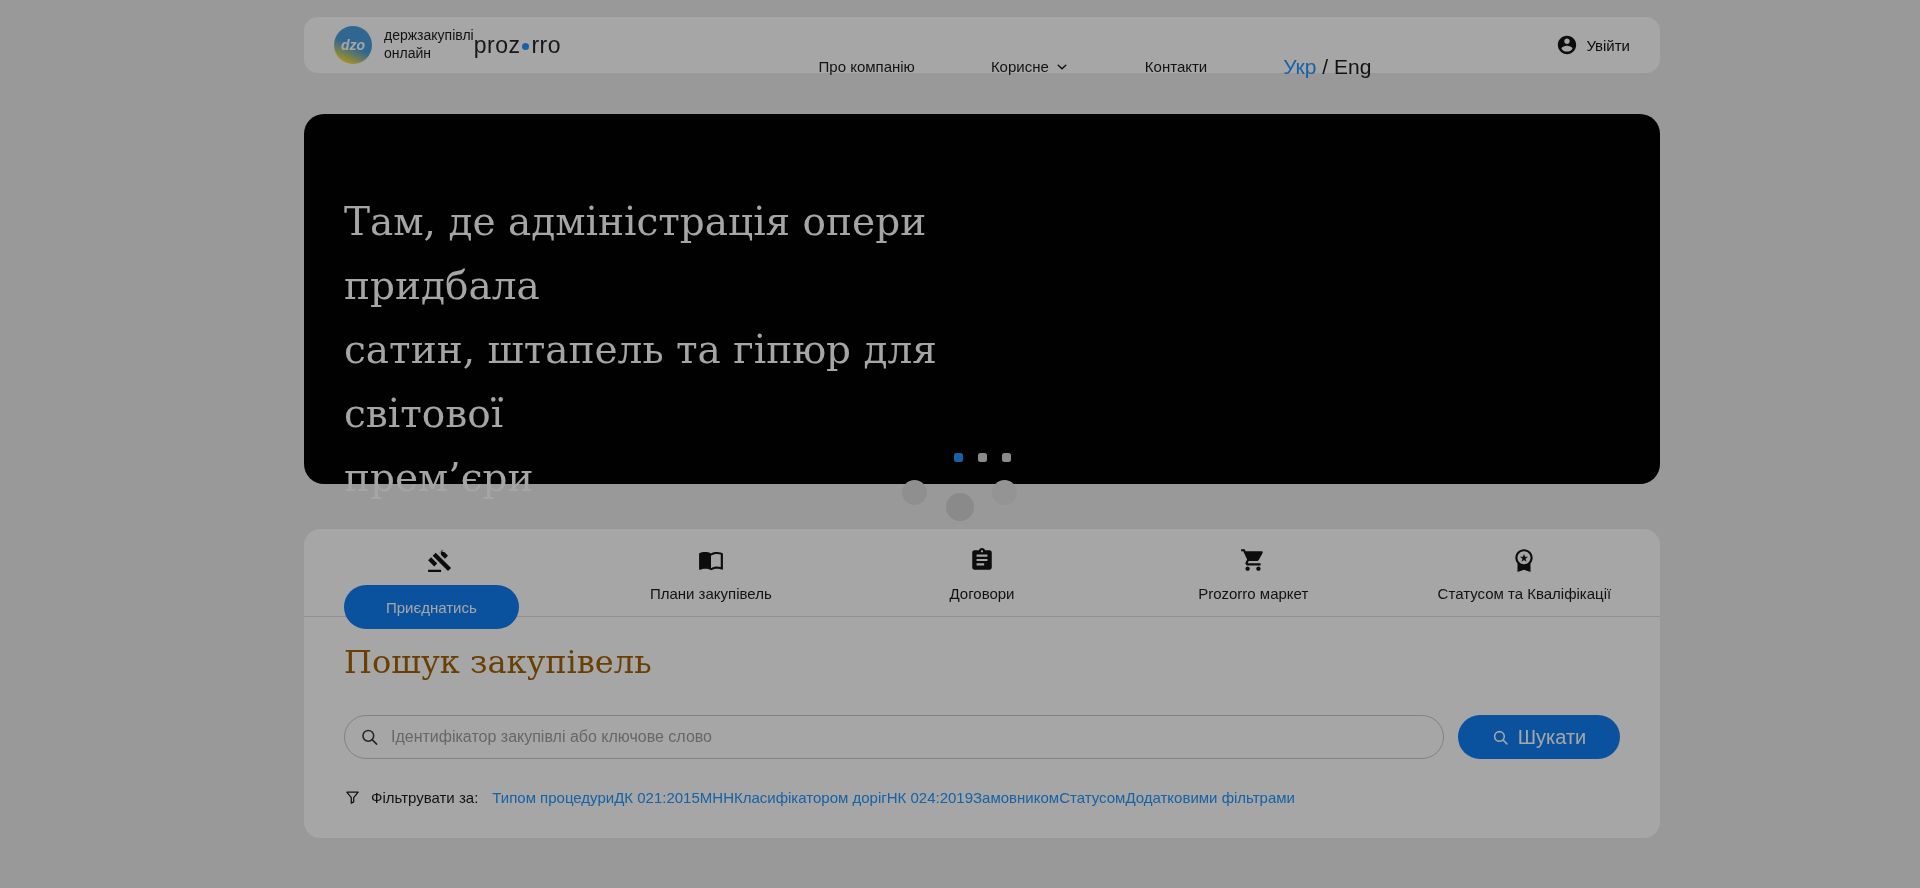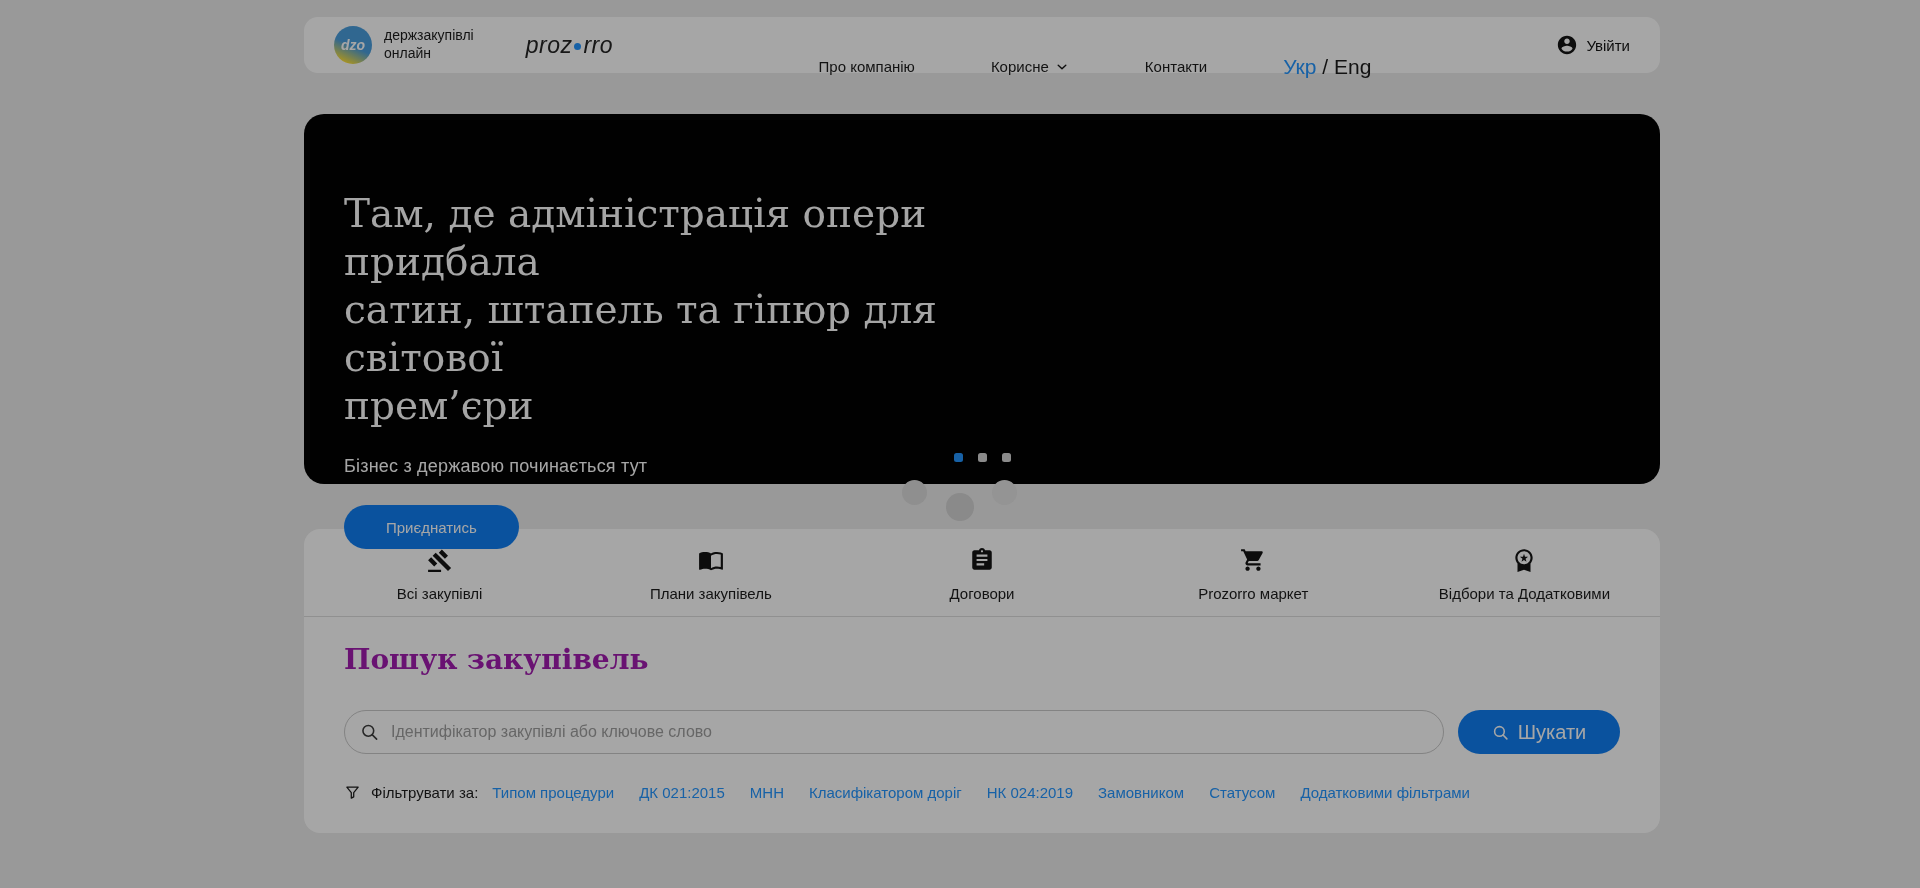--- a/index.html
+++ b/index.html
@@ -9,66 +9,66 @@
 
   
   .navbar { margin-top:17px; height:56px; background:#ffffff; border-radius:14px;
             display:flex; align-items:center; padding:0 30px; }
   .logo-group { display:flex; align-items:center; }
   .dzo-circle { width:38px; height:38px; border-radius:50%;
                 background:linear-gradient(205deg, #4a9ede 52%, #ffe137 88%);
                 display:flex; align-items:center; justify-content:center;
                 color:#ffffff; font-style:italic; font-weight:700; font-size:14px; }
   .logo-caption { margin-left:12px; font-size:14px; line-height:1.28; color:#1d1d1d; }
-  .wordmark { margin-left:52px; font-size:23px; font-weight:500; letter-spacing:0.5px; color:#262626;
-              display:flex; align-items:center;font-style:italic; }
+  .wordmark { font-size:23px; font-weight:500; letter-spacing:0.5px; color:#262626;
+              display:flex; align-items:center; }
   .wordmark .dot { width:7px; height:7px; border-radius:50%; background:#2496ff; margin:2px 2px 0 2px; display:inline-block; }
   .nav-menu { margin-left:auto; display:flex; align-items:center; gap:76px; font-size:15px; color:#1d1d1d;margin-top:43px; }
   .nav-item { display:flex; align-items:center; gap:6px; cursor:pointer; white-space:nowrap; }
   .lang { white-space:nowrap; font-size:21px; color:#1d1d1d; }
   .lang .active { color:#2496ff; }
   .login { margin-left:185px; display:flex; align-items:center; gap:8px; font-size:15px; color:#141414; cursor:pointer; }
   .login svg { display:block; }
 
   
   .hero { margin-top:41px; height:370px; border-radius:20px; background:#030303;
           padding:76px 0 0 40px; position:relative; }
   .hero-title { width:710px; font-family:"DejaVu Serif", serif; font-weight:400;
-                font-size:39px; line-height:48px; color:#fdfdfd; }
+                font-size:39px; line-height:64px; color:#fdfdfd; }
   .hero-subtitle { margin-top:26px; font-size:18px; letter-spacing:.2px; color:#ffffff; }
   .hero-cta { margin-top:28px; display:inline-flex; align-items:center; justify-content:center;
               height:44px; padding:0 42px; border:none; border-radius:22px;
               background:#107ff3; color:#ffffff; font-size:15px; font-family:inherit; cursor:pointer; }
   .carousel-dots { position:absolute; bottom:22px; left:0; right:0;
                    display:flex; justify-content:center; gap:15px; }
   .cdot { width:9px; height:9px; border-radius:2.5px; background:#d6d6d6; cursor:pointer; }
   .cdot.active { background:#2496ff; }
 
   
   .card { margin-top:45px; background:#ffffff; border-radius:16px; padding-bottom:32px; }
   .tabs-row { display:flex; }
   .tab { flex:1; padding:18px 0 14px; display:flex; flex-direction:column; align-items:center; gap:12px;
          font-size:15px; color:#1c1c1c; cursor:pointer; }
   .tab svg { display:block; }
   .tabs-divider { height:1px; background:#dedede; }
   .search-section { padding:26px 40px 0; }
-  .search-title { font-family:"DejaVu Serif", serif; font-weight:700; font-size:28px; color:#a21caf; }
+  .search-title { font-family:"DejaVu Serif", serif; font-weight:400; font-size:32px; color:#a16207; }
   .search-row { margin-top:34px; display:flex; gap:14px;align-items:center; }
   .search-box { position:relative; flex:1; }
   .search-box svg { position:absolute; left:16px; top:50%; transform:translateY(-50%); }
   .search-input { width:100%; height:44px; border:1.5px solid #c9c9c9; border-radius:22px;
                   padding:0 20px 0 46px; font-size:16px; font-family:inherit; color:#141414;
                   background:#ffffff; outline:none; }
   .search-input::placeholder { color:#9e9e9e; }
   .search-btn { width:162px; height:44px; border:none; border-radius:22px; background:#107ff3;
                 color:#ffffff; font-size:20px; font-family:inherit; cursor:pointer;
                 display:flex; align-items:center; justify-content:center; gap:9px; }
   .filter-row { margin-top:30px; display:flex; align-items:center; flex-wrap:nowrap; font-size:15px; }
   .filter-label { display:flex; align-items:center; gap:10px; color:#1d1d1d; margin-right:14px; }
-  .filter-links { display:flex; gap:25px; }
+  .filter-links { display:flex; }
   .filter-links a { color:#2496ff; text-decoration:none; white-space:nowrap; cursor:pointer; }
 
   
   .dim-overlay { position:absolute; inset:0; background:rgba(0,0,0,0.35); z-index:50; }
   .spin-dot { position:absolute; border-radius:50%; background:#8f8f8f; z-index:51; }
   .spin-dot.d1 { left:902px; top:480px; width:25px; height:25px; }
   .spin-dot.d2 { left:946px; top:493px; width:28px; height:28px; background:#8a8a8a; }
   .spin-dot.d3 { left:992px; top:480px; width:25px; height:25px; background:#949494; }
 </style>
 </head>
@@ -164,21 +164,21 @@
           <svg width="26" height="26" viewBox="0 0 24 24">
             <path fill="#141414" d="M7 18c-1.1 0-1.99.9-1.99 2S5.9 22 7 22s2-.9 2-2-.9-2-2-2zM1 2v2h2l3.6 7.59-1.35 2.45c-.16.28-.25.61-.25.96 0 1.1.9 2 2 2h12v-2H7.42c-.14 0-.25-.11-.25-.25l.03-.12.9-1.63h7.45c.75 0 1.41-.41 1.75-1.03l3.58-6.49c.08-.14.12-.31.12-.49 0-.55-.45-1-1-1H5.21l-.94-2H1zm16 16c-1.1 0-1.99.9-1.99 2s.89 2 1.99 2 2-.9 2-2-.9-2-2-2z"></path>
           </svg>
           <span>Prozorro маркет</span>
         </div>
 
         <div class="tab">
           <svg width="26" height="26" viewBox="0 0 24 24">
             <path fill="#141414" d="M9.68 13.69L12 11.93l2.31 1.76-.88-2.85L15.75 9h-2.84L12 6.19 11.09 9H8.25l2.31 1.84-.88 2.85zM20 10c0-4.42-3.58-8-8-8s-8 3.58-8 8c0 2.03.76 3.87 2 5.28V23l6-2 6 2v-7.72c1.24-1.41 2-3.25 2-5.28zm-8-6c3.31 0 6 2.69 6 6s-2.69 6-6 6-6-2.69-6-6 2.69-6 6-6z"></path>
           </svg>
-          <span>Відбори та Додатковими</span>
+          <span>Статусом та Кваліфікації</span>
         </div>
       </div>
 
       <div class="tabs-divider"></div>
 
       <div class="search-section">
         <div class="search-title">Пошук закупівель</div>
 
         <div class="search-row">
           <div class="search-box">

